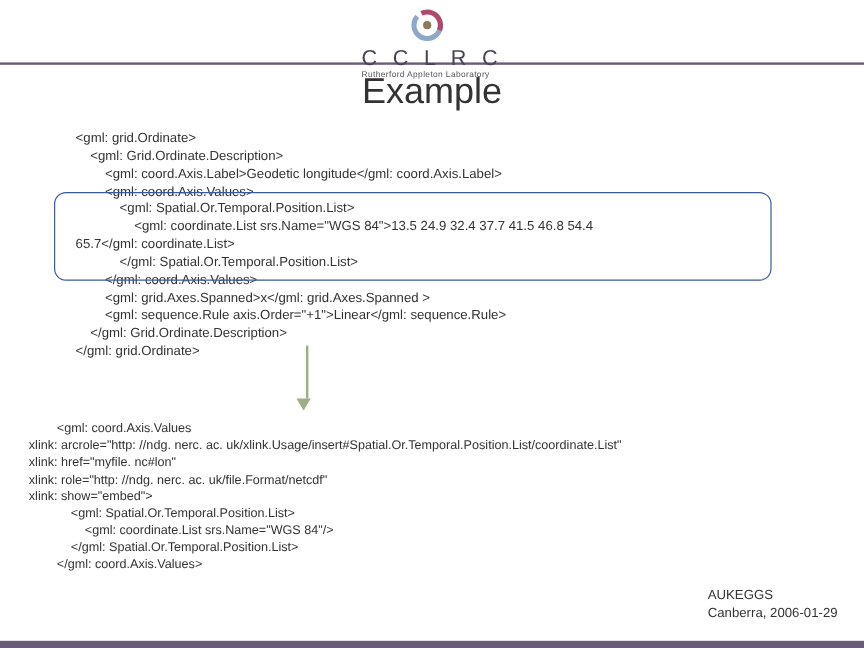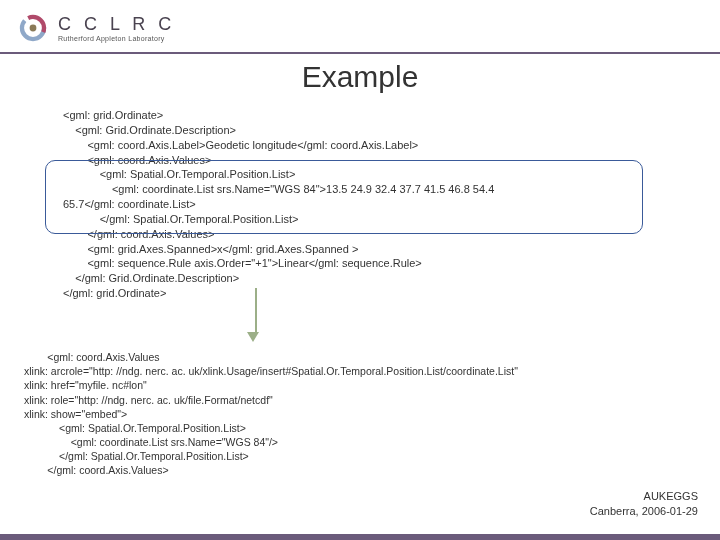--- a/index.html
+++ b/index.html
@@ -11,20 +11,21 @@
     background: #fff;
     position: relative;
     overflow: hidden;
   }
   .header {
     height: 48px;
     display: flex;
     align-items: center;
     padding: 4px 16px 0 16px;
     border-bottom: 2px solid #6b5b7b;
+    flex-direction: column;
   }
   .logo-swirl {
     width: 34px;
     height: 34px;
     margin-right: 8px;
     position: relative;
   }
   .logo-swirl svg { width: 34px; height: 34px; }
   .logo-text {
     font-family: Arial, sans-serif;
@@ -95,21 +96,21 @@
     color: #333;
     line-height: 1.35;
     white-space: pre;
   }
   .footer-text {
     position: absolute;
     bottom: 22px;
     right: 22px;
     font-size: 11px;
     color: #333;
-    text-align: right;
+    text-align: left;
     line-height: 1.3;
   }
   .footer-bar {
     position: absolute;
     bottom: 0;
     left: 0;
     width: 100%;
     height: 6px;
     background: #6b5b7b;
   }

